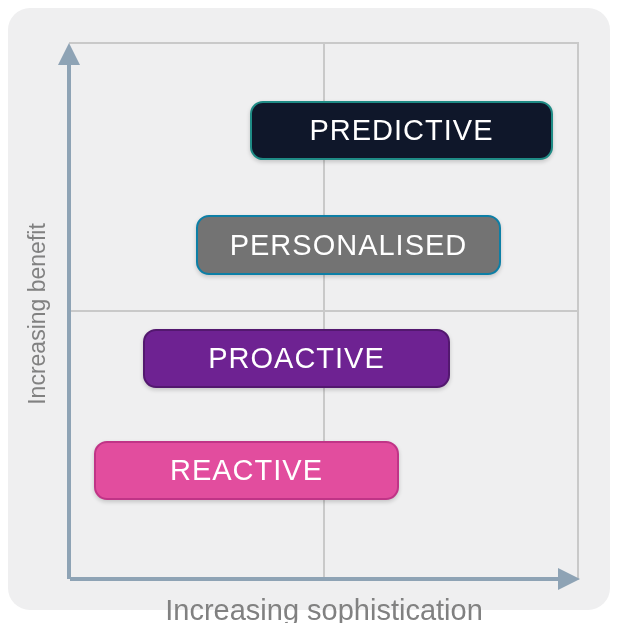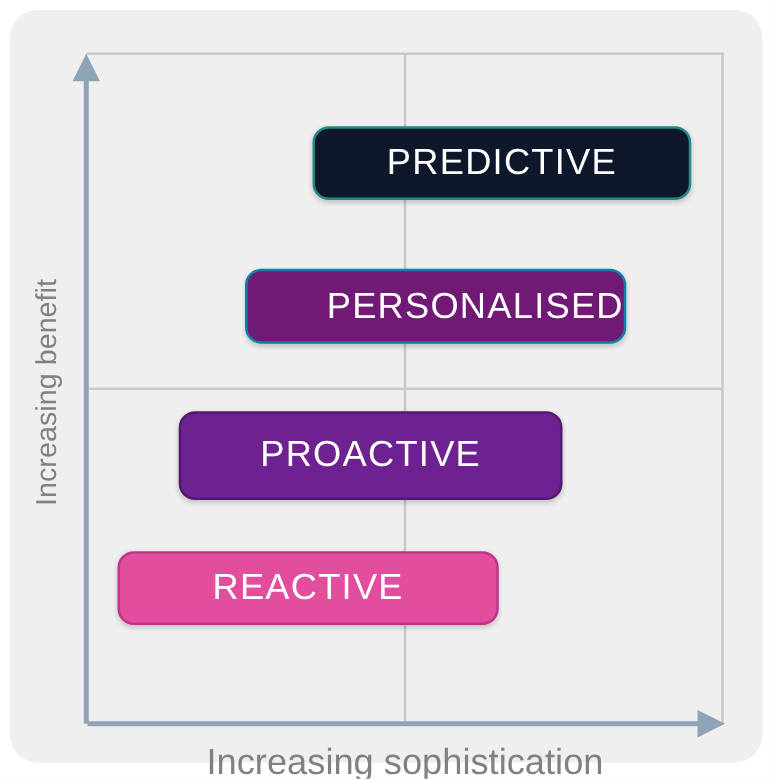--- a/index.html
+++ b/index.html
@@ -78,21 +78,21 @@
     display: flex;
     align-items: center;
     justify-content: center;
     color: #ffffff;
     font-size: 29px;
     letter-spacing: 1px;
     box-shadow: 0 2px 4px rgba(0,0,0,0.18);
   }
   .stage-predictive   { left: 242px; top: 93px;  width: 303px; height: 59px; }
   .stage-personalised { left: 188px; top: 207px; width: 305px; height: 60px; }
-  .stage-proactive    { left: 135px; top: 321px; width: 307px; height: 71px; }
+  .stage-proactive    { left: 135px; top: 321px; width: 307px; height: 59px; }
   .stage-reactive     { left: 86px;  top: 433px; width: 305px; height: 59px; }
   .x-label {
     position: absolute;
     left: 316px; top: 586px;
     transform: translateX(-50%);
     color: var(--labelc);
     font-size: 29px;
     white-space: nowrap;
     text-align: center;
   }
@@ -116,21 +116,21 @@
 
   <div class="y-axis-line"></div>
   <div class="y-arrow"></div>
   <div class="x-axis-line"></div>
   <div class="x-arrow"></div>
 
   <div class="stage stage-predictive" style="background-color: #0f172a; border-color: rgb(31, 139, 133); color: rgb(255, 255, 255);">
     <span>PREDICTIVE</span>
   </div>
 
-  <div class="stage stage-personalised" style="background-color: #701a75; border-color: rgb(13, 127, 166); color: rgb(255, 255, 255); justify-content: flex-end;">
+  <div class="stage stage-personalised" style="background-color: #737373; border-color: rgb(13, 127, 166); color: rgb(255, 255, 255);">
     <span>PERSONALISED</span>
   </div>
 
   <div class="stage stage-proactive" style="background-color: rgb(110, 34, 146); border-color: rgb(83, 24, 111); color: rgb(255, 255, 255);">
     <span>PROACTIVE</span>
   </div>
 
   <div class="stage stage-reactive" style="background-color: rgb(226, 77, 158); border-color: rgb(192, 52, 135); color: rgb(255, 255, 255);">
     <span>REACTIVE</span>
   </div>

